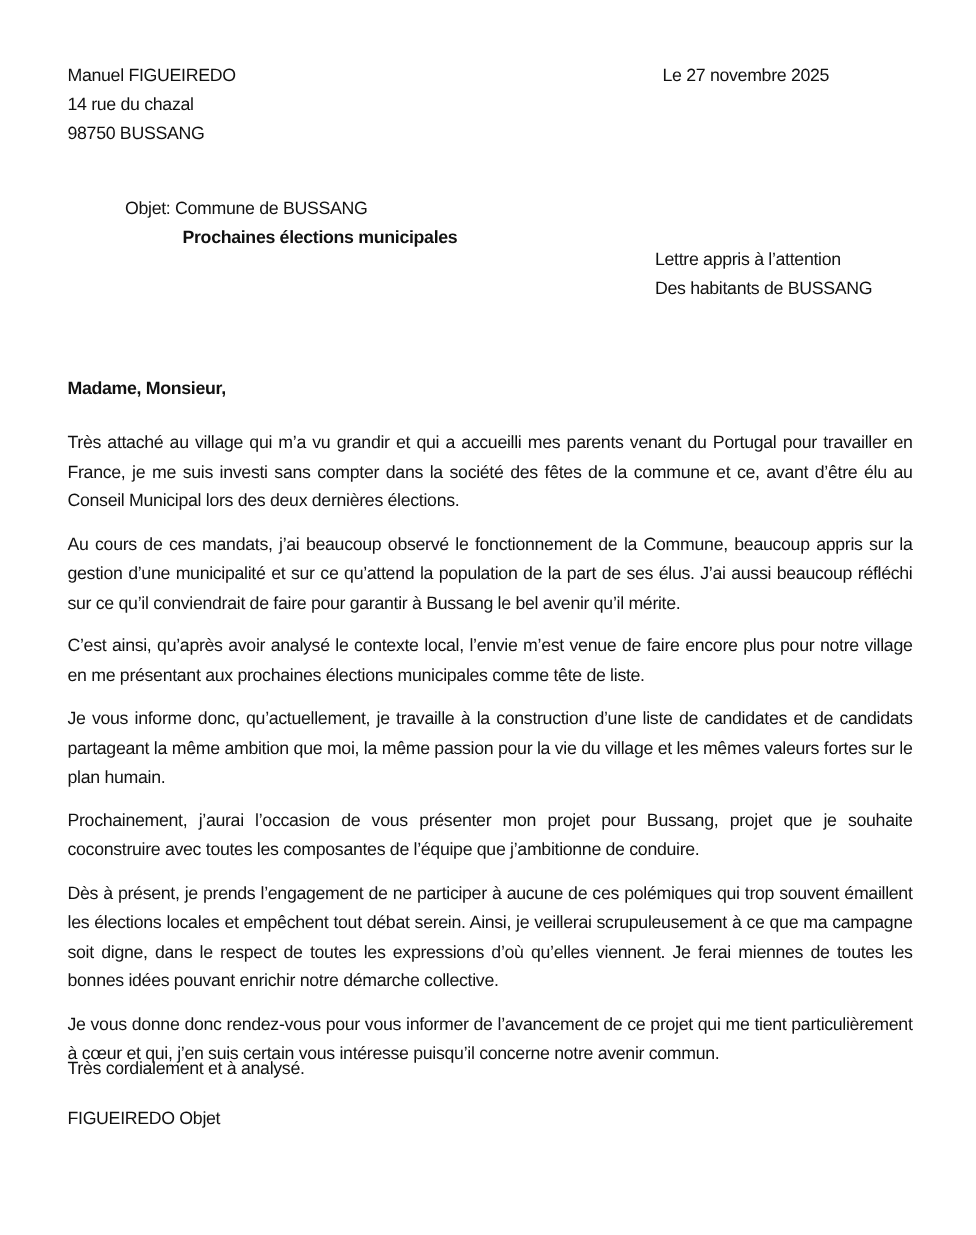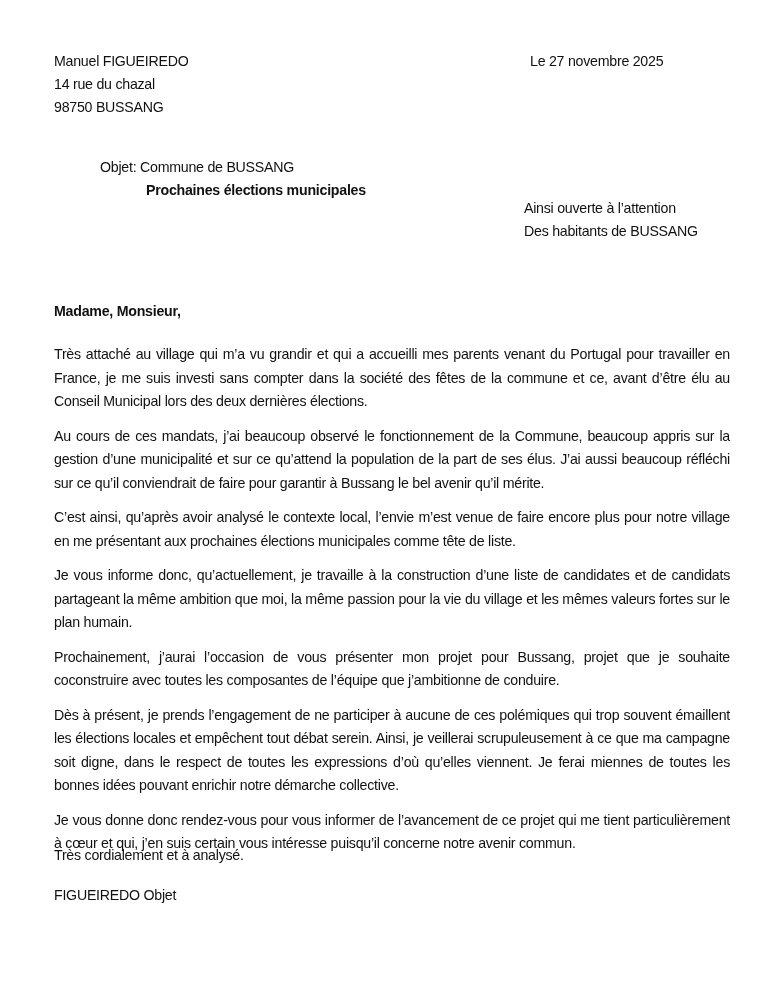--- a/index.html
+++ b/index.html
@@ -64,21 +64,21 @@
   </div>
 
   <div class="abs date">Le 27 novembre 2025</div>
 
   <div class="abs subject">
     <div>Objet: Commune de BUSSANG</div>
     <div class="line2">Prochaines élections municipales</div>
   </div>
 
   <div class="abs recipient">
-    <div>Ainsi ouverte à l’attention</div>
+    <div>Lettre appris à l’attention</div>
     <div>Des habitants de BUSSANG</div>
   </div>
 
   <div class="abs salutation">Madame, Monsieur,</div>
 
   <div class="body-text">
     <p>Très attaché au village qui m’a vu grandir et qui a accueilli mes parents venant du Portugal pour travailler en France, je me suis investi sans compter dans la société des fêtes de la commune et ce, avant d’être élu au Conseil Municipal lors des deux dernières élections.</p>
     <p>Au cours de ces mandats, j’ai beaucoup observé le fonctionnement de la Commune, beaucoup appris sur la gestion d’une municipalité et sur ce qu’attend la population de la part de ses élus. J’ai aussi beaucoup réfléchi sur ce qu’il conviendrait de faire pour garantir à Bussang le bel avenir qu’il mérite.</p>
     <p>C’est ainsi, qu’après avoir analysé le contexte local, l’envie m’est venue de faire encore plus pour notre village en me présentant aux prochaines élections municipales comme tête de liste.</p>
     <p>Je vous informe donc, qu’actuellement, je travaille à la construction d’une liste de candidates et de candidats partageant la même ambition que moi, la même passion pour la vie du village et les mêmes valeurs fortes sur le plan humain.</p>

